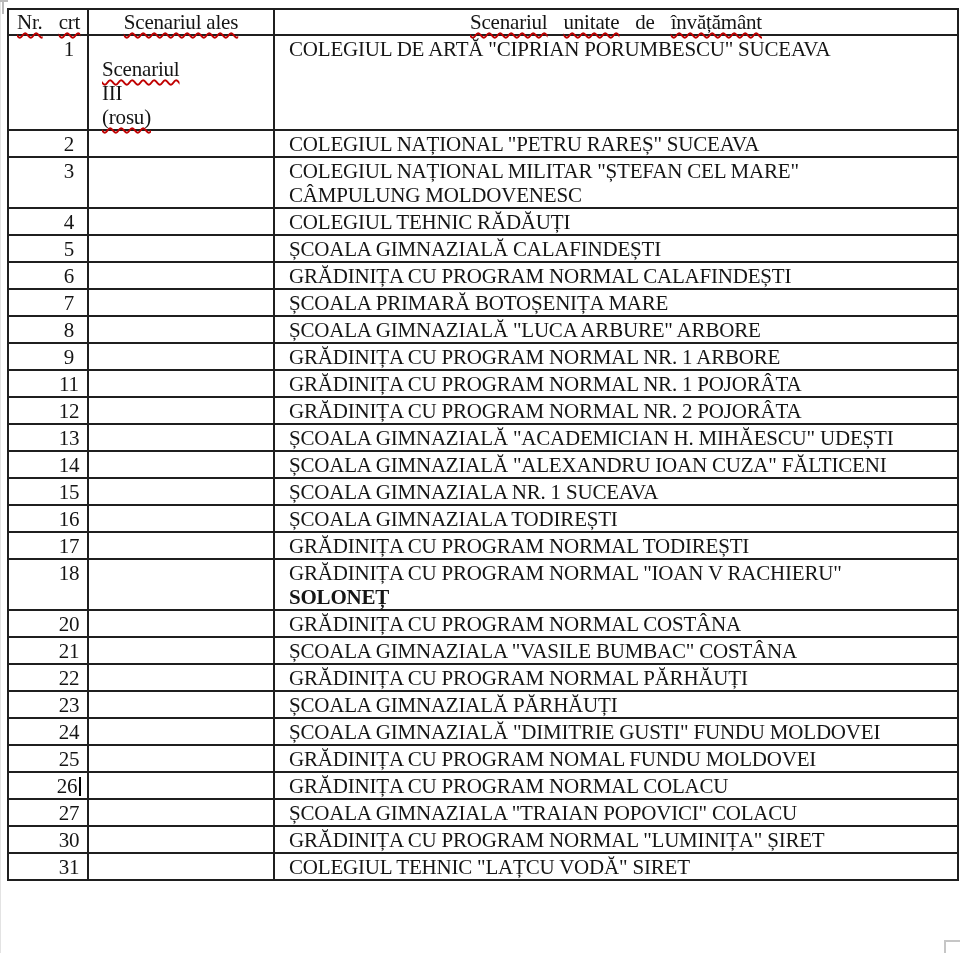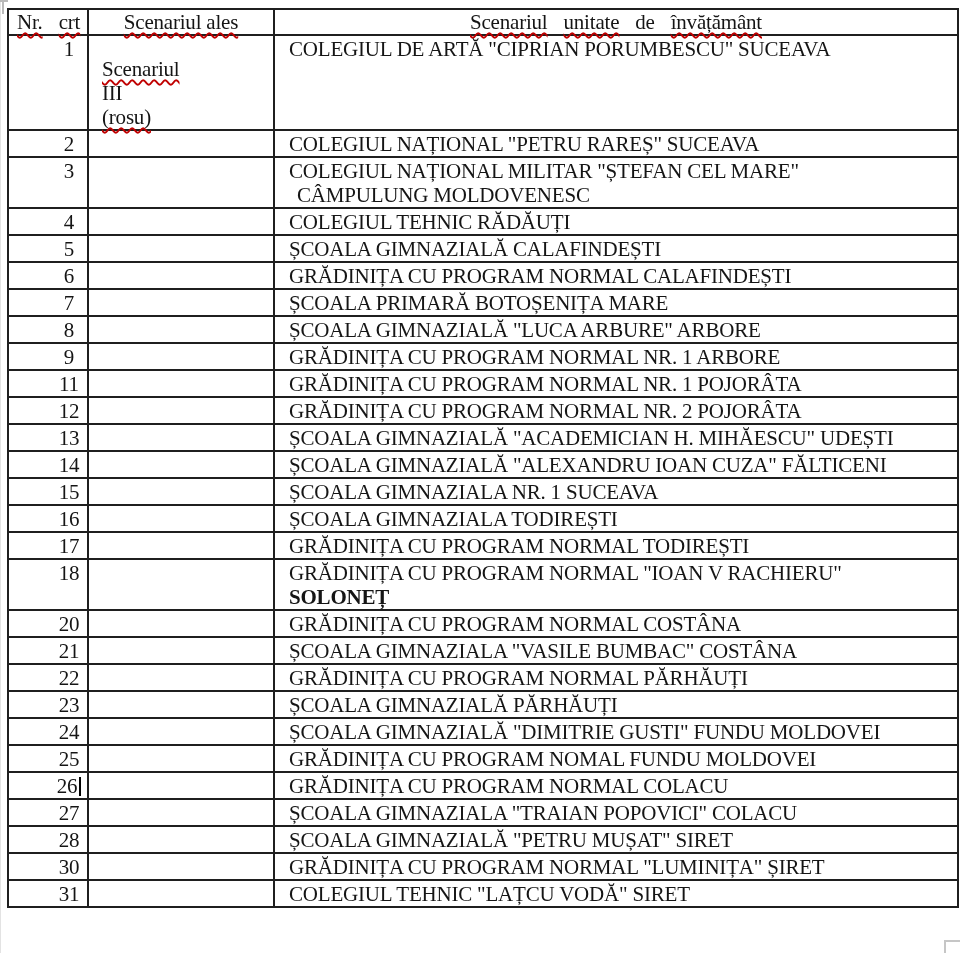--- a/index.html
+++ b/index.html
@@ -118,21 +118,21 @@
   </tr>
       <tr>
     <td class="c-num">
       <span>3</span>
     </td>
     <td class="c-scen">
       
     </td>
     <td class="c-name">
       <div>COLEGIUL NAȚIONAL MILITAR "ȘTEFAN CEL MARE"</div>
-      <div style="display: block; margin-left: 8px;">CÂMPULUNG MOLDOVENESC</div>
+      <div style="display: block;">CÂMPULUNG MOLDOVENESC</div>
     </td>
   </tr>
       <tr>
     <td class="c-num">
       <span>4</span>
     </td>
     <td class="c-scen">
       
     </td>
     <td class="c-name">
@@ -387,32 +387,20 @@
     <td class="c-scen">
       
     </td>
     <td class="c-name">
       <div>ȘCOALA GIMNAZIALA "TRAIAN POPOVICI" COLACU</div>
 
     </td>
   </tr>
       <tr>
     <td class="c-num">
-      <span>28</span>
-    </td>
-    <td class="c-scen">
-      
-    </td>
-    <td class="c-name">
-      <div>ȘCOALA GIMNAZIALĂ "PETRU MUȘAT" SIRET</div>
-
-    </td>
-  </tr>
-      <tr>
-    <td class="c-num">
       <span>30</span>
     </td>
     <td class="c-scen">
       
     </td>
     <td class="c-name">
       <div>GRĂDINIȚA CU PROGRAM NORMAL "LUMINIȚA" ȘIRET</div>
 
     </td>
   </tr>

